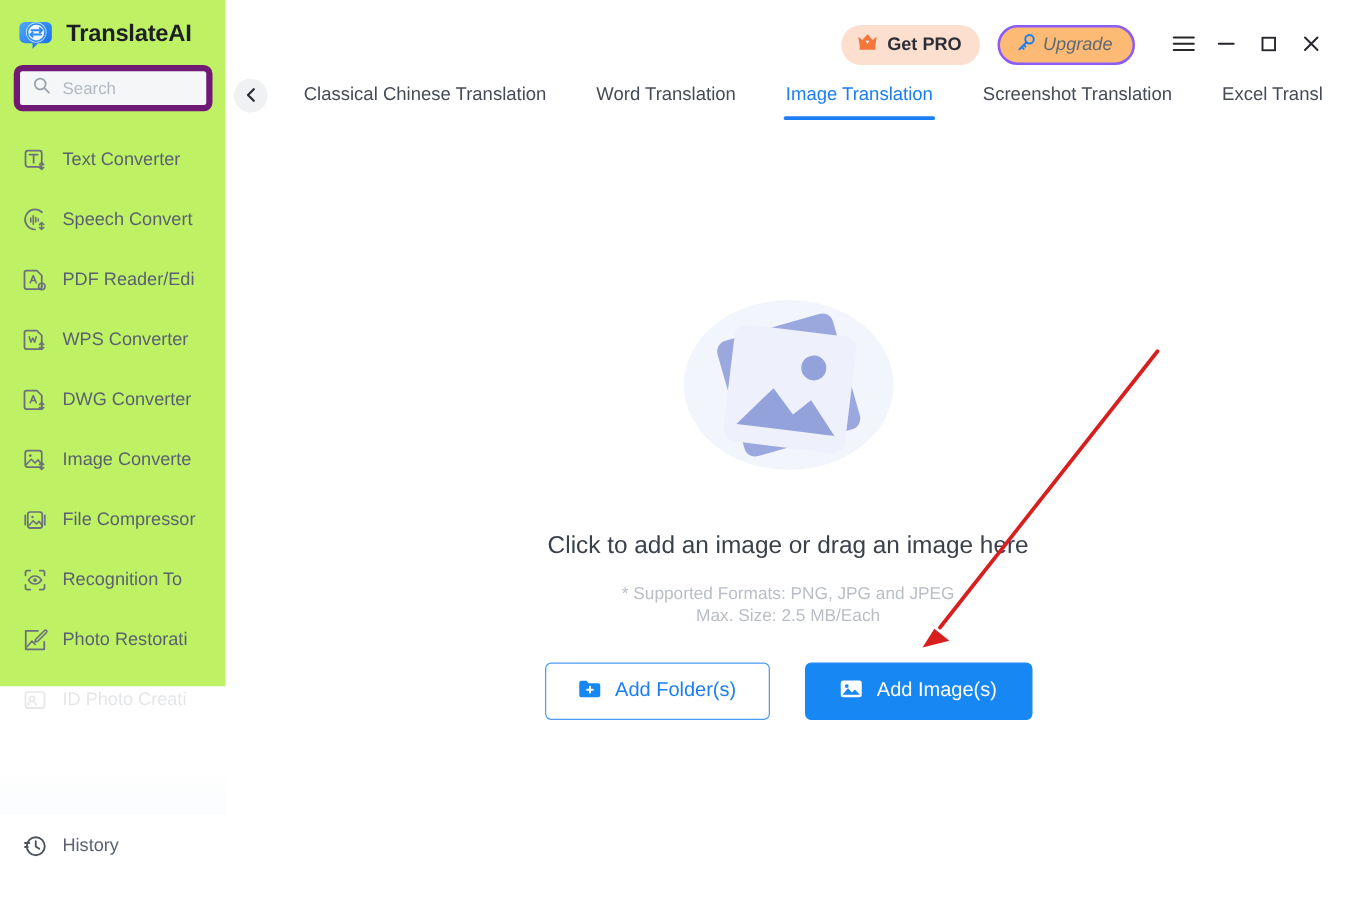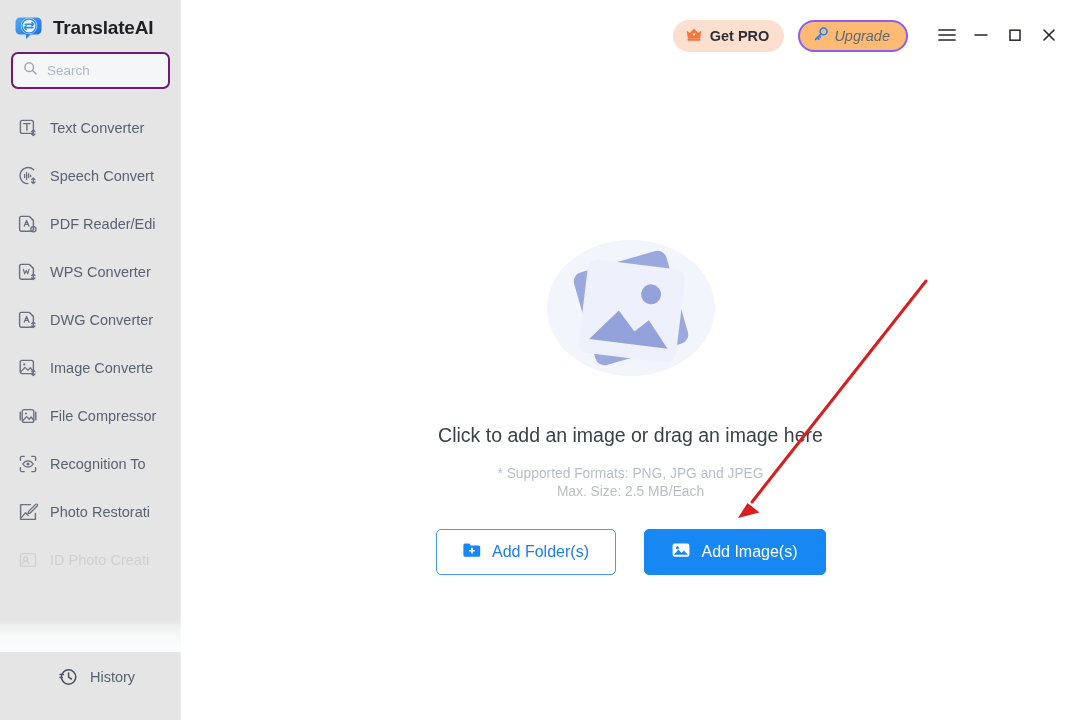--- a/index.html
+++ b/index.html
@@ -11,39 +11,39 @@
   }
   #app {
     position: relative;
     width: 1080px; height: 720px;
     background: #ffffff;
   }
 
   
   #sidebar {
     position: absolute; left: 0; top: 0;
-    width: 181px; height: 720px;
-    background: #e5e5e5;
+    width: 181px; height: 549px;
+    background: #bef264;
     border-right: 1px solid #e9edf2;
   }
   .brand {
     position: absolute; left: 14px; top: 10px;
     display: flex; align-items: center; gap: 9px;
     height: 36px;
   }
   .brand-logo { width: 30px; height: 30px; display: block; }
   .brand-name {
     font-size: 19px; font-weight: bold; color: #1d1f24;
     letter-spacing: -0.2px;
   }
   .search-box {
     position: absolute; left: 11px; top: 52px;
     width: 159px; height: 37px;
     background: #f4f6f8;
-    border: 2px solid #701a75;
+    border: 5px solid #701a75;
     border-radius: 7px;
     display: flex; align-items: center;
     padding-left: 10px; gap: 9px;
   }
   .search-icon { width: 15px; height: 15px; flex: 0 0 auto; }
   .search-input {
     border: none; outline: none; background: transparent;
     font-family: "Liberation Sans", sans-serif;
     font-size: 13.5px; color: #4c535d; width: 110px;
   }
@@ -66,21 +66,21 @@
     width: 4px; height: 36px; background: #1b7ef5;
     border-radius: 0 3px 3px 0;
   }
   .nav-item.faded { opacity: 0.16; }
   .nav-fade-mask {
     position: absolute; left: 0; top: 618px; width: 181px; height: 34px;
     background: linear-gradient(to bottom, rgba(251,252,253,0) 0%, rgba(251,252,253,0.88) 55%, rgba(251,252,253,1) 100%);
     pointer-events: none;
   }
   .nav-bottom {
-    position: absolute; left: 0; top: 653px; width: 181px; padding-left: 40px;
+    position: absolute; left: 0; top: 653px; width: 181px;
   }
 
   
   #titlebar {
     position: absolute; left: 181px; top: 0;
     width: 899px; height: 52px;
     background: #ffffff;
     display: flex; align-items: flex-end; justify-content: flex-end;
     padding-right: 14px; gap: 0;
   }
@@ -381,20 +381,34 @@
         <rect x="4" y="3.2" width="10" height="10" fill="none" stroke="#23262b" stroke-width="1.5"></rect>
       </svg>
     </div>
     <div class="wbtn">
       <svg width="18" height="16" viewBox="0 0 18 16">
         <path d="M4 3l10 10M14 3L4 13" stroke="#23262b" stroke-width="1.6" stroke-linecap="round"></path>
       </svg>
     </div>
   </div>
 
+  <div id="tabbar">
+    <div class="tab-back">
+      <svg width="14" height="14" viewBox="0 0 14 14">
+        <path d="M9 2.4L4.4 7 9 11.6" fill="none" stroke="#2b3037" stroke-width="1.9" stroke-linecap="round" stroke-linejoin="round"></path>
+      </svg>
+    </div>
+    <div class="tabs">
+      <div class="tab">Classical Chinese Translation</div>
+      <div class="tab">Word Translation</div>
+      <div class="tab active">Image Translation</div>
+      <div class="tab">Screenshot Translation</div>
+      <div class="tab">Excel Transl</div>
+    </div>
+  </div>
 
   <div id="main">
     <div class="dropzone">
 
       <span>
         <svg class="illus" viewBox="0 0 260 190">
           <ellipse cx="130" cy="96" rx="84" ry="68" fill="#f2f5fc"></ellipse>
           <g transform="rotate(-16 130 96)">
             <rect x="82" y="48" width="96" height="96" rx="9" fill="#9aa8dd"></rect>
           </g>

